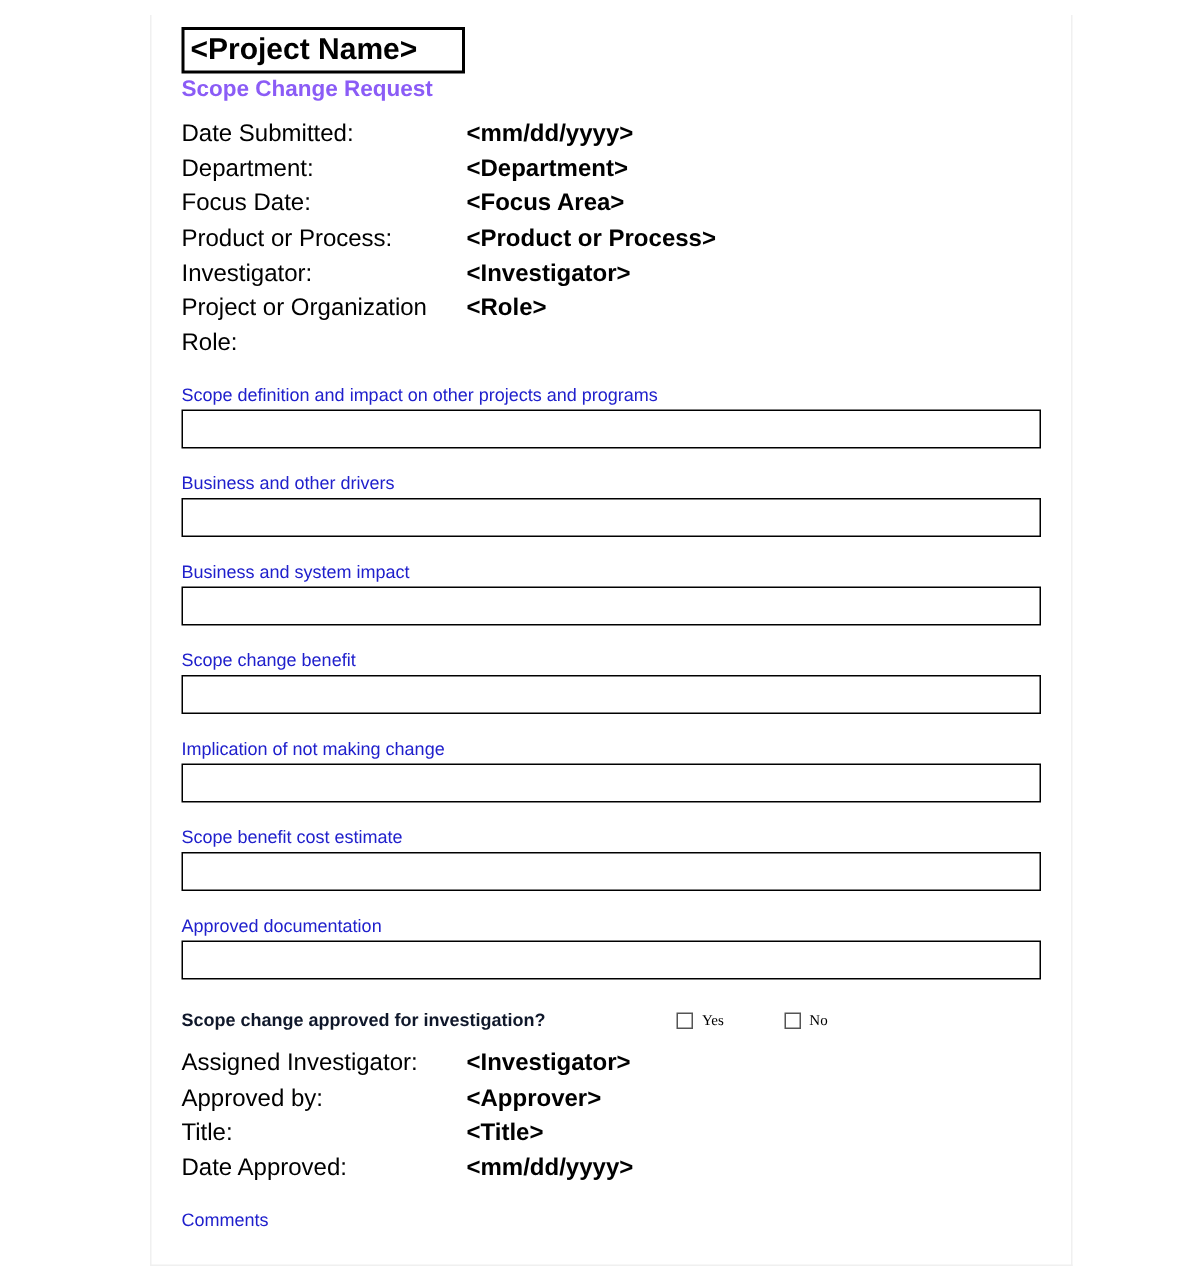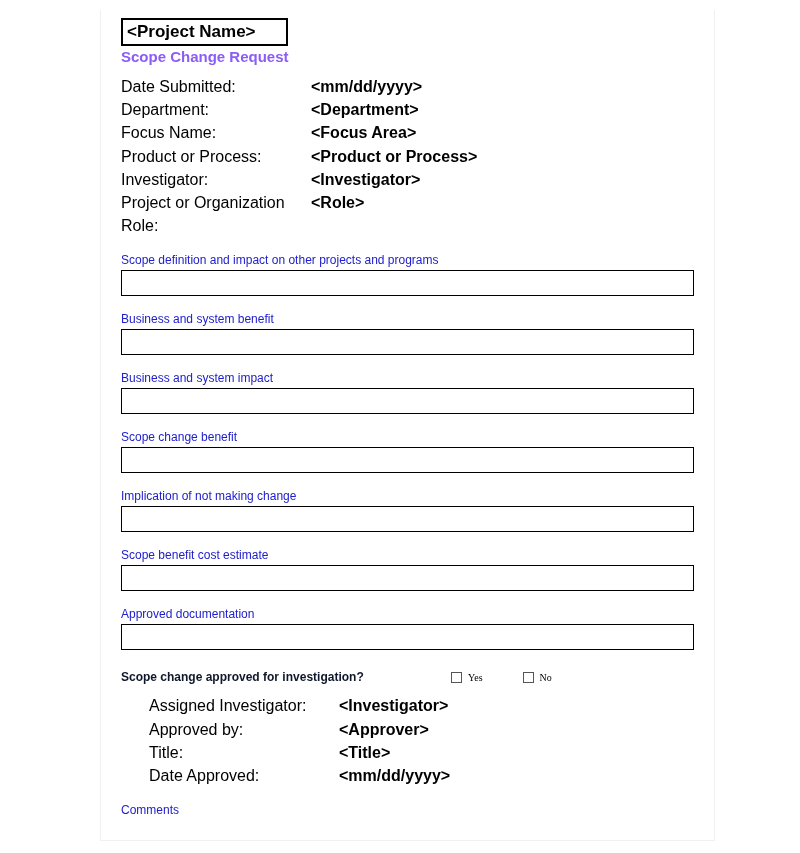--- a/index.html
+++ b/index.html
@@ -22,21 +22,21 @@
     border: 1px solid #f0f0f0;
     border-top: none;
     padding: 0 20px 20px 20px;
     box-sizing: border-box;
     min-height: 830px;
   }
   .project-name-box {
     border: 2px solid #000;
     display: inline-block;
     padding: 2px 30px 2px 4px;
-    font-size: 17px;
+    font-size: 20px;
     font-weight: bold;
     margin-top: 8px;
   }
   .doc-title {
     color: #8b5cf6;
     font-weight: bold;
     font-size: 15px;
     margin-top: 2px;
     margin-bottom: 10px;
   }
@@ -93,21 +93,20 @@
     width: 11px;
     height: 11px;
     border: 1px solid #555;
     box-sizing: border-box;
     margin-right: 6px;
     display: inline-block;
     cursor: pointer;
   }
   .approval-block {
     margin-top: 10px;
-    margin-left: 28px;
   }
 </style>
 </head>
 <body>
 
 <div class="page">
   <div class="sheet">
 
     <div class="project-name-box">
       <span>&lt;Project Name&gt;</span>
@@ -118,42 +117,42 @@
     <div>
       <div class="kv-row">
         <div class="kv-label">Date Submitted:</div>
         <div class="kv-value">&lt;mm/dd/yyyy&gt;</div>
       </div>
       <div class="kv-row">
         <div class="kv-label">Department:</div>
         <div class="kv-value">&lt;Department&gt;</div>
       </div>
       <div class="kv-row">
-        <div class="kv-label">Focus Name:</div>
+        <div class="kv-label">Focus Date:</div>
         <div class="kv-value">&lt;Focus Area&gt;</div>
       </div>
       <div class="kv-row">
         <div class="kv-label">Product or Process:</div>
         <div class="kv-value">&lt;Product or Process&gt;</div>
       </div>
       <div class="kv-row">
         <div class="kv-label">Investigator:</div>
         <div class="kv-value">&lt;Investigator&gt;</div>
       </div>
       <div class="kv-row">
         <div class="kv-label">Project or Organization Role:</div>
         <div class="kv-value">&lt;Role&gt;</div>
       </div>
     </div>
 
     
     <div class="section-label">Scope definition and impact on other projects and programs</div>
     <textarea class="field-box" style=""></textarea>
 
-    <div class="section-label">Business and system benefit</div>
+    <div class="section-label">Business and other drivers</div>
     <textarea class="field-box" style=""></textarea>
 
     <div class="section-label">Business and system impact</div>
     <textarea class="field-box" style=""></textarea>
 
     <div class="section-label">Scope change benefit</div>
     <textarea class="field-box" style=""></textarea>
 
     <div class="section-label">Implication of not making change</div>
     <textarea class="field-box" style=""></textarea>

